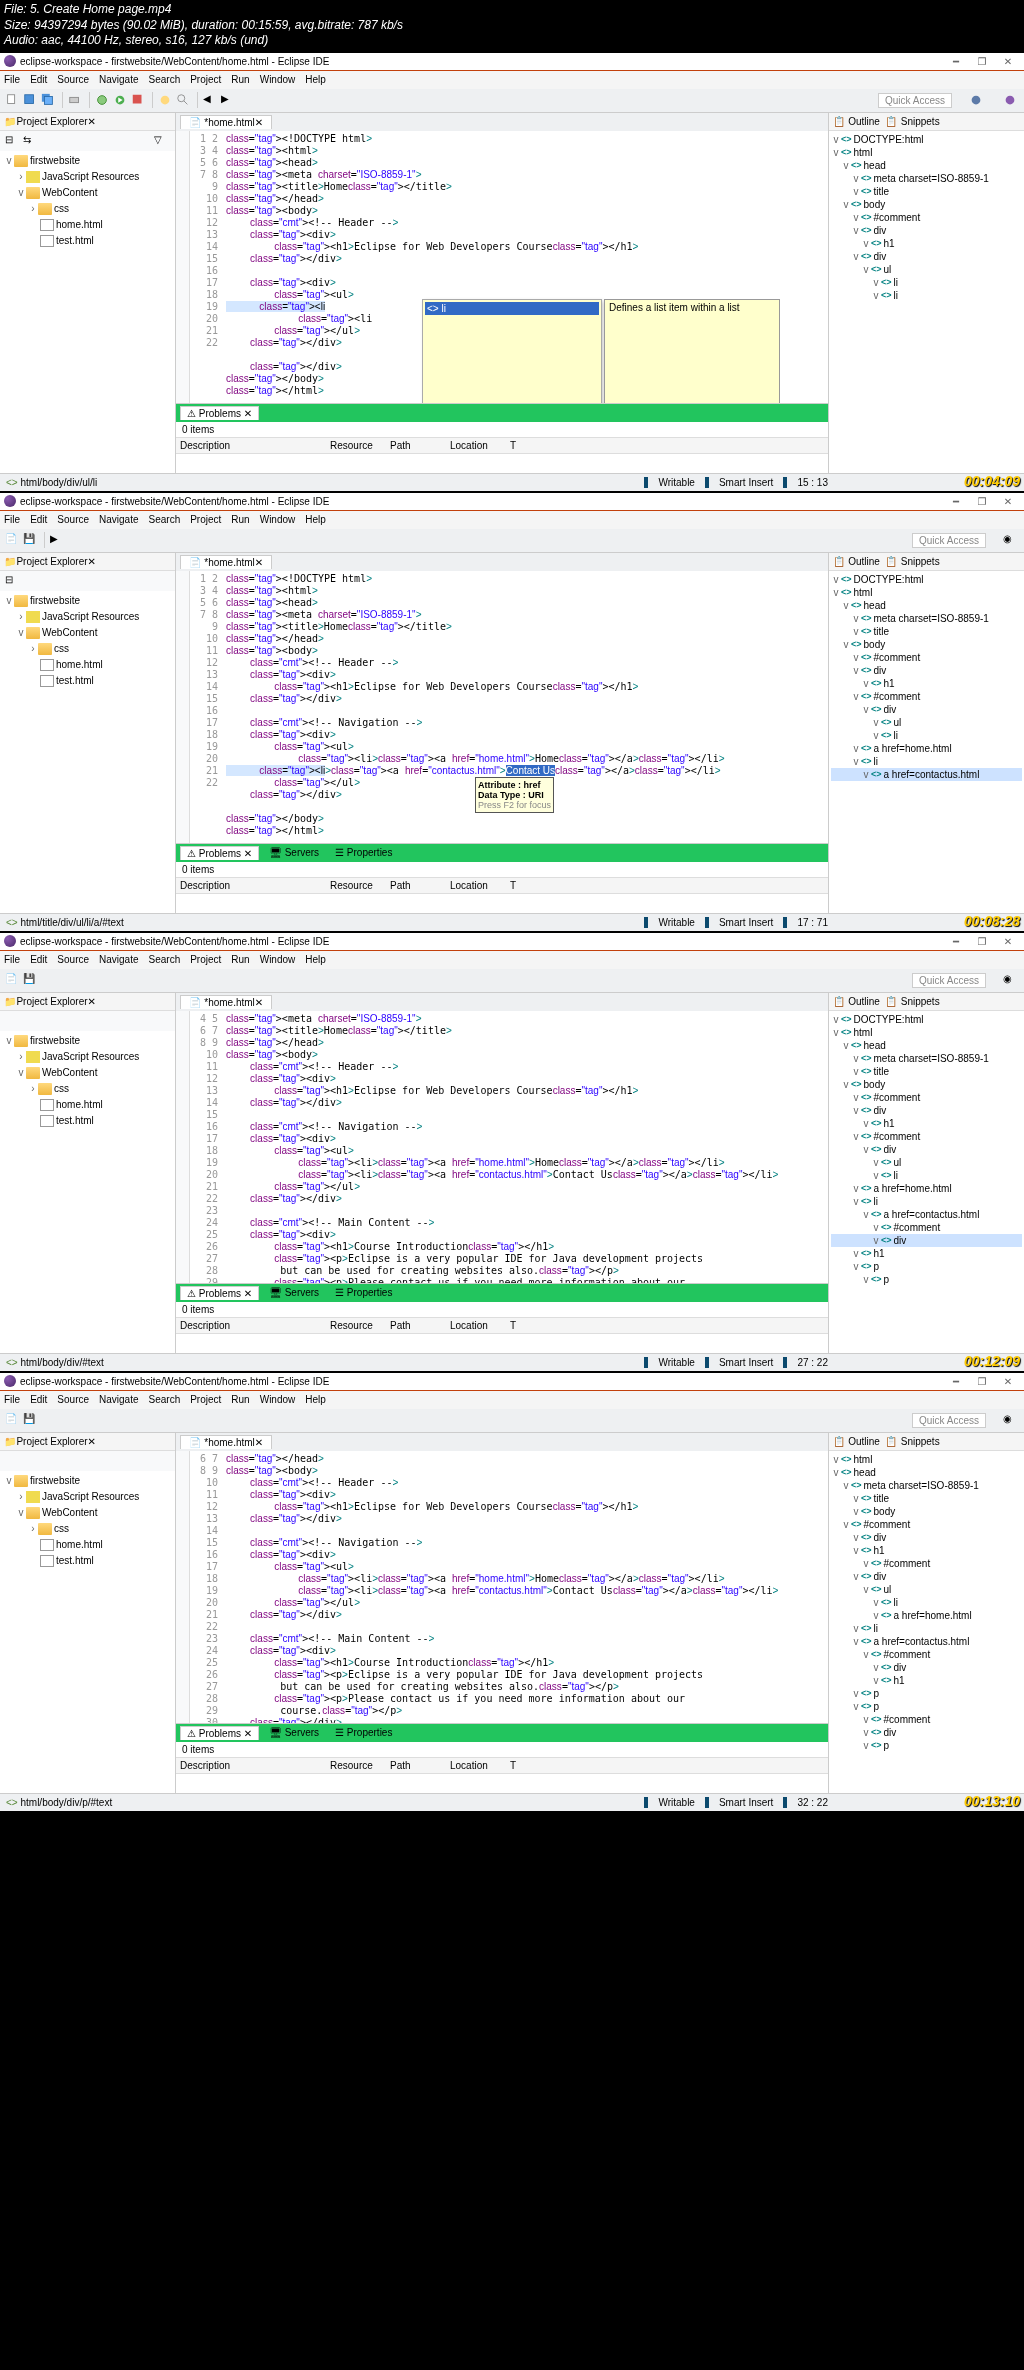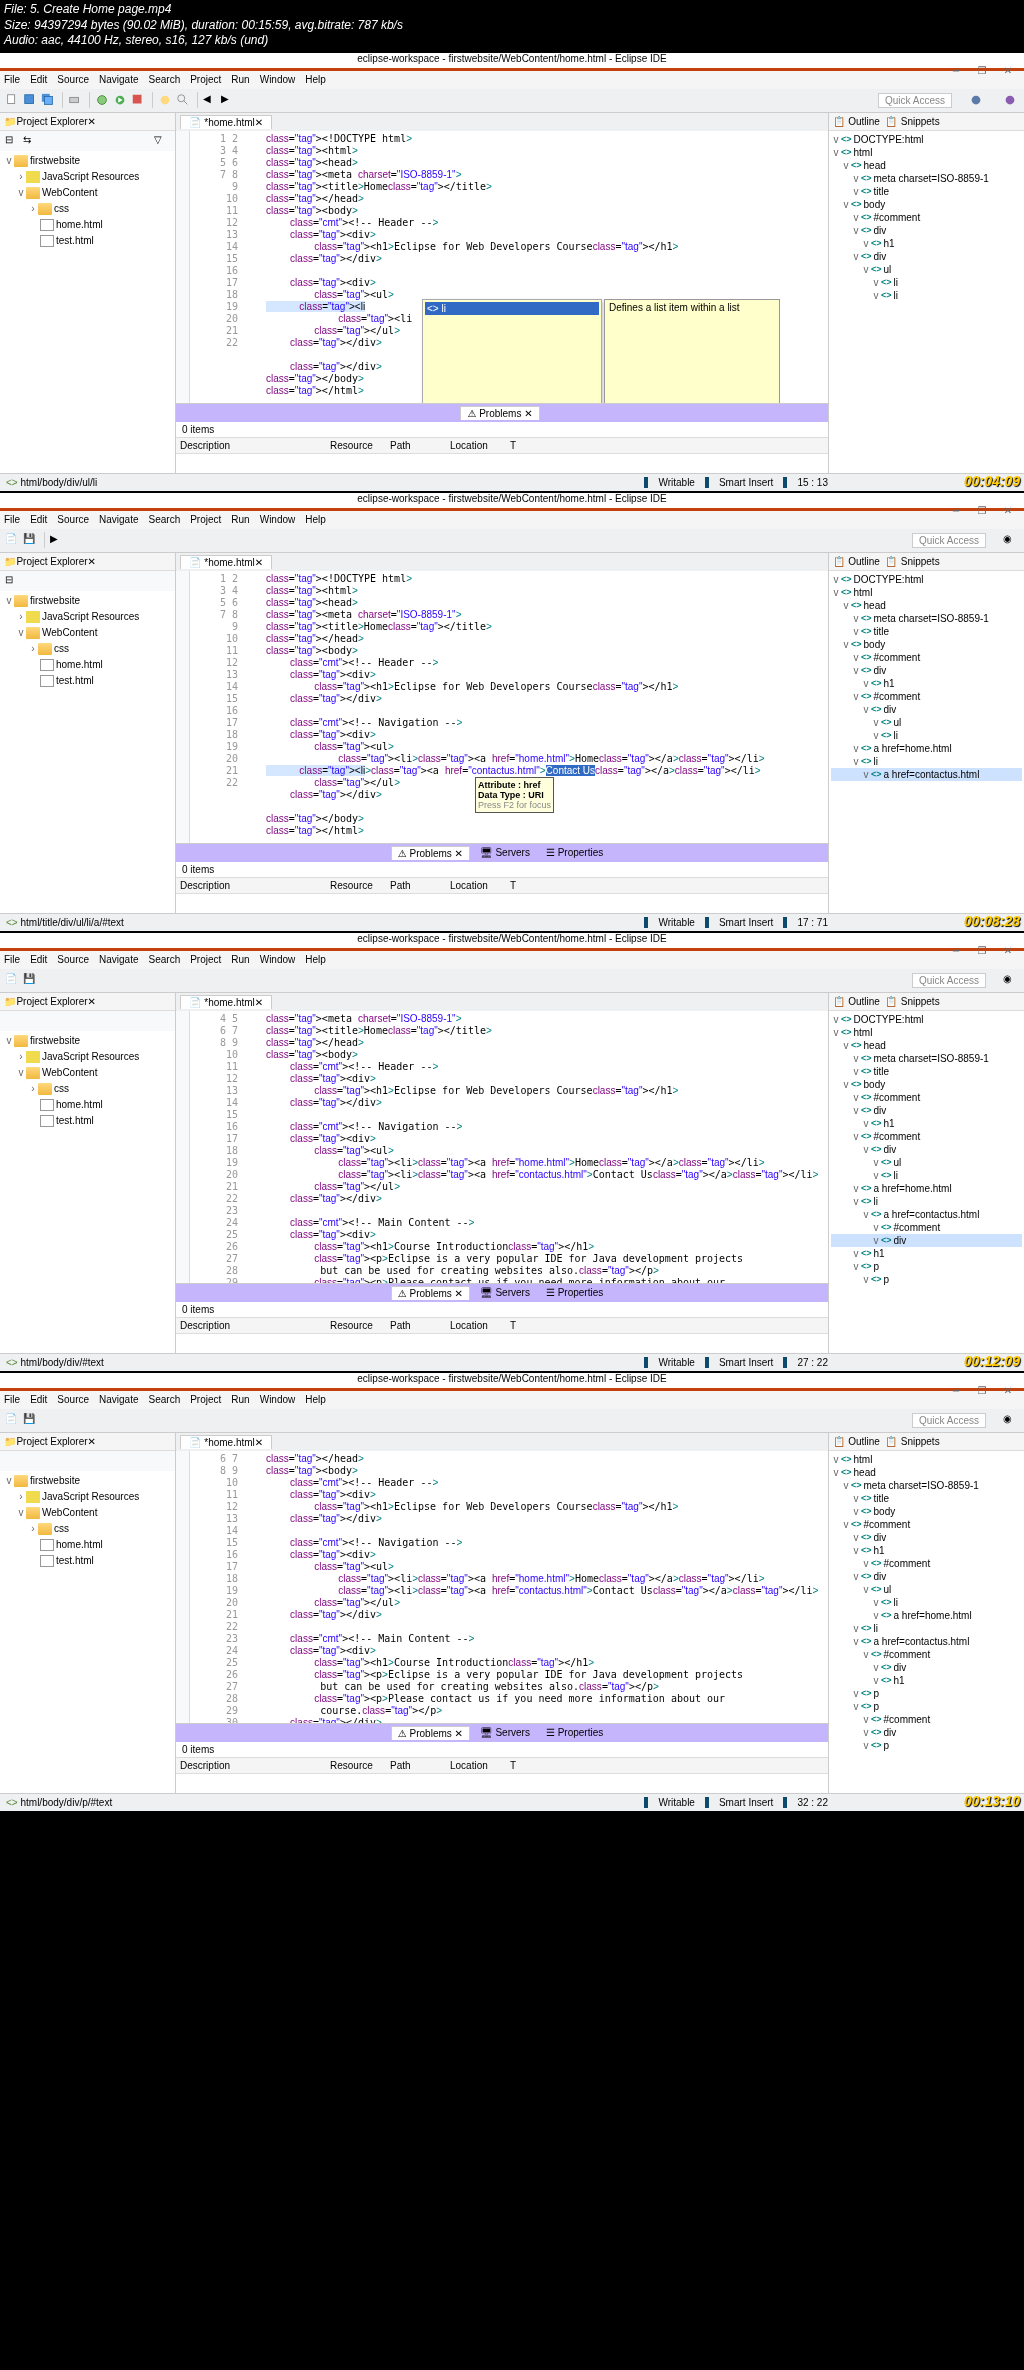--- a/index.html
+++ b/index.html
@@ -1,20 +1,20 @@
 <!DOCTYPE html>
 <html><head>
 <meta charset="utf-8">
 <style>
 * { margin: 0; padding: 0; box-sizing: border-box; font-family: "Segoe UI", Tahoma, sans-serif; }
 body { background: #000; color: #fff; font-size: 10px; }
 .info-header { padding: 2px 4px; font-style: italic; font-family: Arial, sans-serif; font-size: 12px; line-height: 1.3; }
 .frame { margin: 2px 0; background: #fff; color: #000; position: relative; }
 .timestamp { position: absolute; bottom: 2px; right: 4px; color: #ffcc00; font-style: italic; font-size: 14px; font-weight: bold; text-shadow: 1px 1px 1px #000; z-index: 100; }
-.titlebar { background: #fff; height: 18px; display: flex; align-items: center; padding: 0 4px; font-size: 10px; border-bottom: 3px solid #c2410c; flex-direction: column; }
+.titlebar { background: #fff; height: 18px; display: flex; align-items: center; padding: 0 4px; font-size: 10px; border-bottom: 1px solid #c2410c; }
 .titlebar-icon { width: 12px; height: 12px; display: inline-block; margin-right: 4px; }
 .eclipse-icon { background: radial-gradient(circle at 30% 30%, #8a5bb0, #4a2a6a); border-radius: 50%; }
 .window-controls { margin-left: auto; display: flex; gap: 2px; }
 .window-btn { width: 24px; height: 14px; display: inline-flex; align-items: center; justify-content: center; font-size: 10px; color: #666; }
 .menubar { height: 18px; display: flex; align-items: center; padding: 0 4px; font-size: 10px; background: #f5f5f5; }
 .menubar span { margin-right: 10px; }
 .toolbar { height: 24px; display: flex; align-items: center; padding: 0 4px; background: #eef0f2; border-bottom: 1px solid #ccc; }
 .toolbar-icon { width: 16px; height: 16px; margin-right: 2px; display: inline-block; border: 1px solid transparent; }
 .toolbar-sep { width: 1px; height: 16px; background: #ccc; margin: 0 4px; }
 .quick-access { margin-left: auto; display: flex; align-items: center; gap: 16px; }
@@ -27,36 +27,36 @@
 .tree-item { display: flex; align-items: center; padding: 1px 0; }
 .tree-indent { display: inline-block; }
 .tree-toggle { width: 10px; display: inline-block; text-align: center; color: #666; }
 .tree-icon { width: 14px; height: 12px; display: inline-block; margin-right: 2px; }
 .folder-icon { background: linear-gradient(#ffd97d, #f0b840); border-radius: 1px; }
 .file-icon { background: #fff; border: 1px solid #999; }
 .js-icon { background: #f0db4f; }
 .center-panel { flex: 1; display: flex; flex-direction: column; background: #fff; }
 .editor-tabs { height: 18px; background: #eef0f2; display: flex; align-items: center; padding: 0 4px; }
 .editor-tab { background: #fff; border: 1px solid #ccc; border-bottom: none; padding: 1px 8px; font-size: 10px; display: flex; align-items: center; }
-.editor-body { flex: 1; display: flex; overflow: hidden; position: relative; gap: 20px; }
+.editor-body { flex: 1; display: flex; overflow: hidden; position: relative; }
 .editor-ruler { background: #f8f9fa; width: 14px; border-right: 1px solid #ddd; }
 .gutter { width: 32px; background: #fff; text-align: right; color: #999; font-family: Consolas, monospace; font-size: 10px; line-height: 12px; padding: 2px 4px; }
 .code { flex: 1; font-family: Consolas, monospace; font-size: 10px; line-height: 12px; padding: 2px 4px; white-space: pre; overflow: hidden; }
 .tag { color: #008080; }
 .attr { color: #7f007f; }
 .str { color: #2a00ff; }
 .sel-text { background: #316ac5; color: #fff; }
 .cursor-mark { background: #d4e7ff; }
 .right-panel { width: 196px; background: #fff; border-left: 1px solid #ccc; display: flex; flex-direction: column; }
 .outline-tree { padding: 2px; font-size: 10px; line-height: 13px; }
 .outline-item { display: flex; align-items: center; }
 .out-i { display: inline-block; }
 .tag-icon { color: #008080; font-weight: bold; margin-right: 2px; font-size: 9px; }
 .bottom-panel { height: 70px; background: #fff; border-top: 1px solid #ccc; }
-.prob-tabs { height: 18px; display: flex; align-items: center; padding: 0 4px; font-size: 10px; background: #c4b5fd; justify-content: center; }
+.prob-tabs { height: 18px; display: flex; align-items: center; padding: 0 4px; font-size: 10px; background: #22c55e; }
 .prob-tab { padding: 1px 6px; margin-right: 4px; }
 .prob-tab.active { background: #fff; border: 1px solid #ccc; border-bottom: none; }
 .prob-body { padding: 2px 6px; font-size: 10px; }
 .col-headers { display: flex; background: #f5f5f5; border-top: 1px solid #ddd; border-bottom: 1px solid #ddd; padding: 2px 4px; }
 .col-h { font-size: 10px; }
 .status-bar { height: 18px; display: flex; align-items: center; padding: 0 6px; font-size: 10px; background: #eef0f2; border-top: 1px solid #ccc; }
 .status-cell { padding: 0 10px; border-left: 4px solid #0c4a6e; }
 .assist-popup { position: absolute; background: #ffffcc; border: 1px solid #aaa; font-size: 10px; padding: 2px; box-shadow: 2px 2px 4px rgba(0,0,0,0.2); }
 .desc-box { position: absolute; background: #ffffcc; border: 1px solid #999; font-size: 10px; padding: 2px 4px; }
 .attr-tooltip { position: absolute; background: #ffffdd; border: 1px solid #555; font-size: 9px; padding: 2px; }

